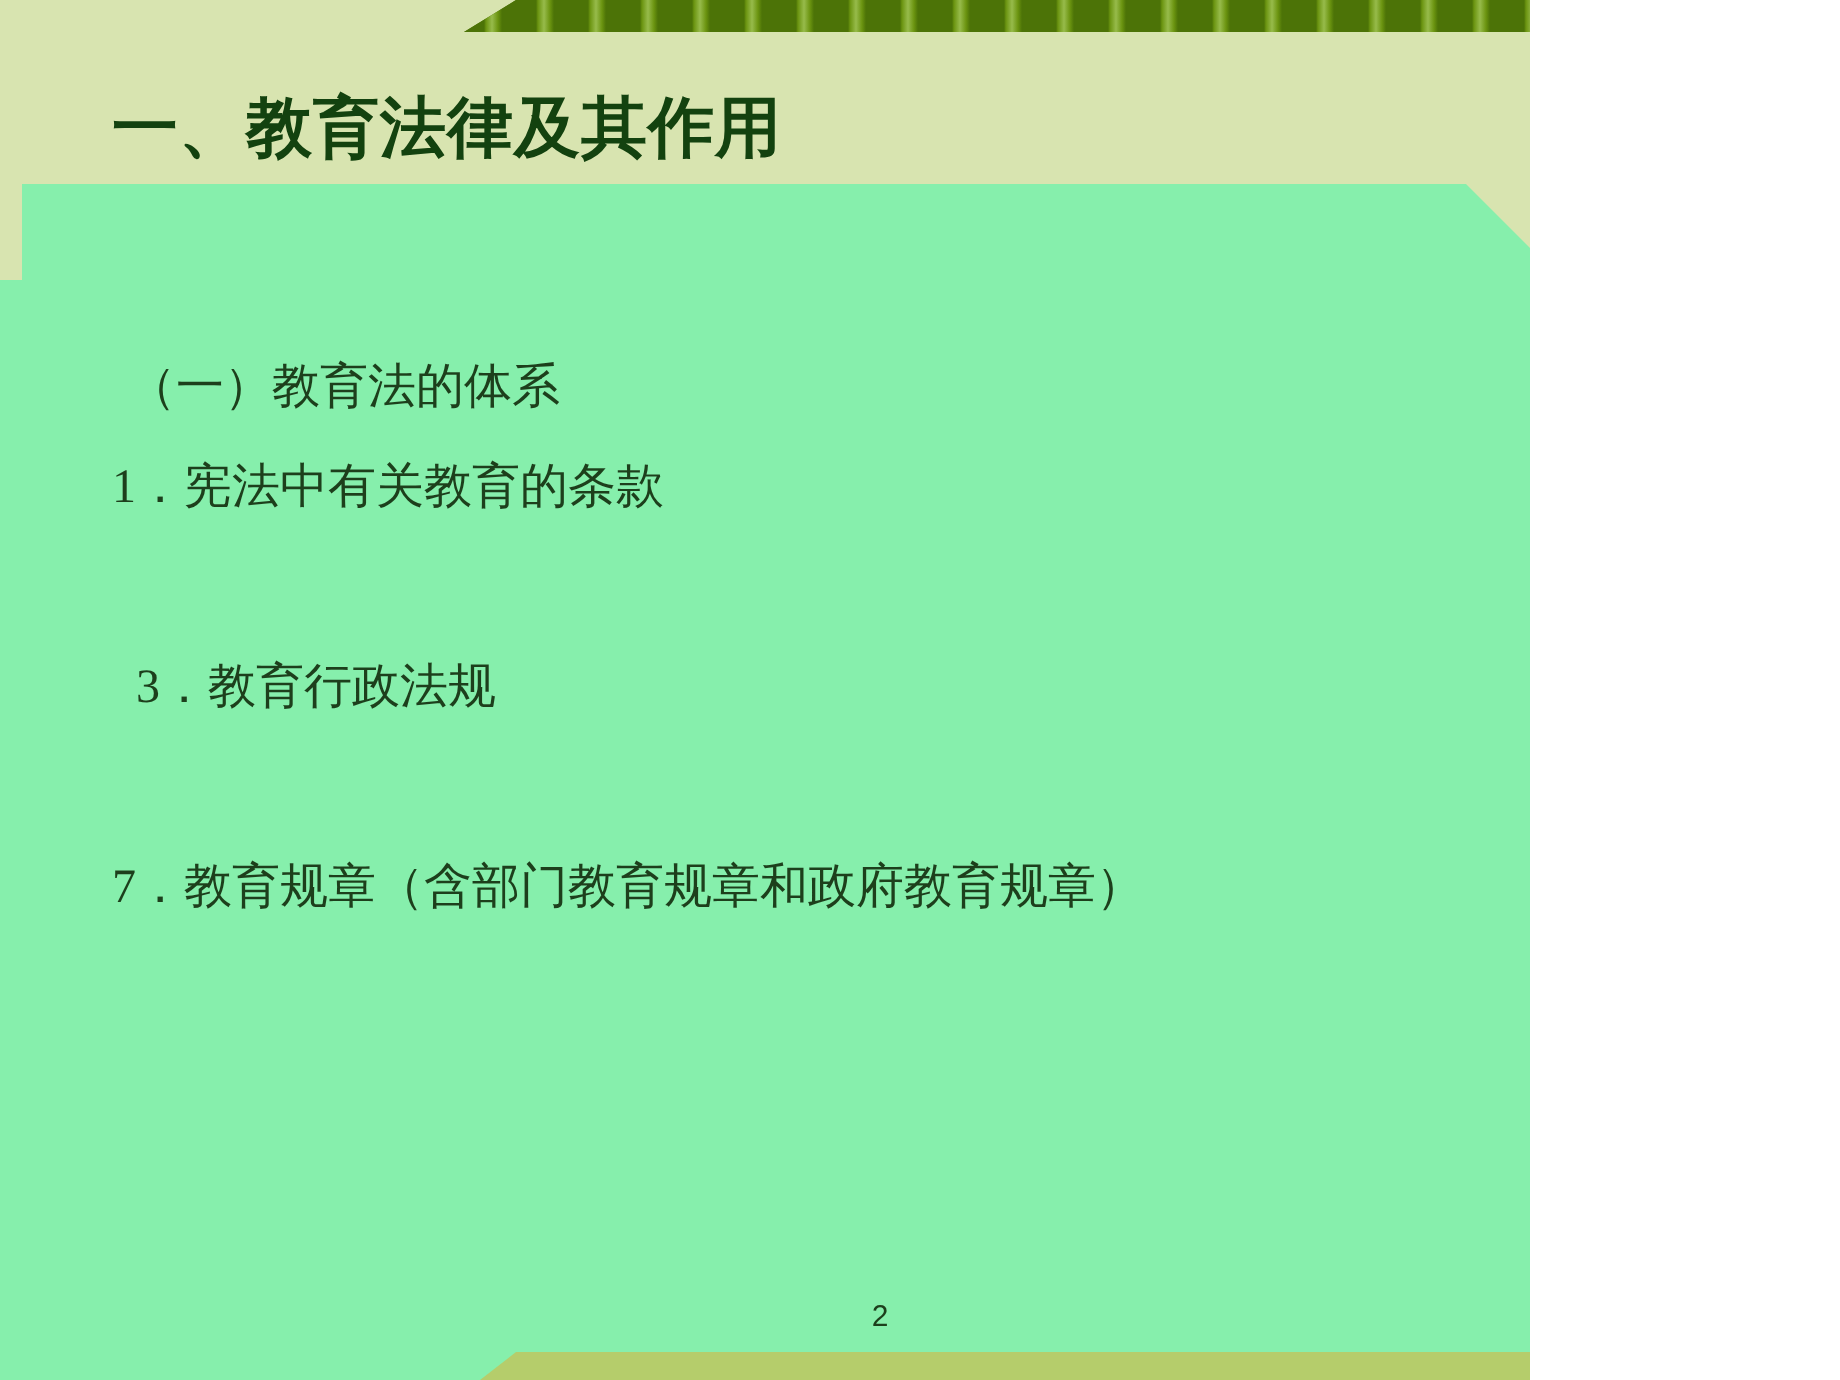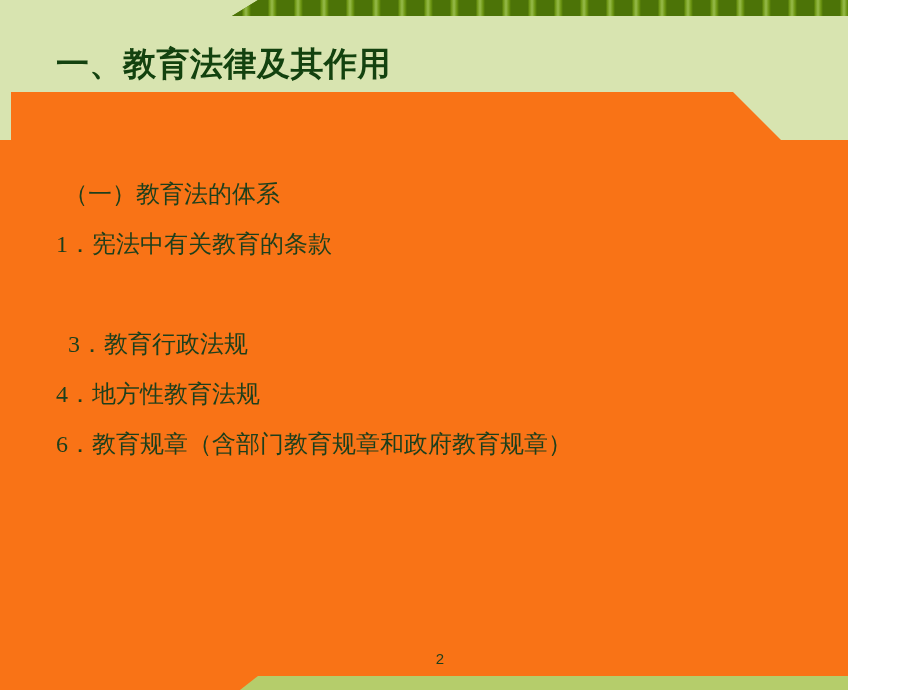--- a/index.html
+++ b/index.html
@@ -12,23 +12,23 @@
     background: #ffffff;
     font-family: "Liberation Serif", "DejaVu Serif", serif;
     overflow: hidden;
     position: relative;
   }
 
   #slide {
     position: absolute;
     left: 0;
     top: 0;
-    width: 848px;
+    width: 765px;
     height: 690px;
-    background: #f97316;
+    background: #86efac;
     overflow: hidden;
   }
 
   
   .header-band {
     position: absolute;
     left: 0;
     top: 0;
     width: 920px;
     height: 92px;
@@ -156,21 +156,20 @@
     <div class="top-stripe-base"></div>
     <div class="top-stripe-ribs"></div>
   </div>
 
   <div class="slide-title">一、教育法律及其作用</div>
 
   <div class="body-area">
     <div class="body-line indent" style="top:12px;">（一）教育法的体系</div>
     <div class="body-line" style="top:62px;">1．宪法中有关教育的条款</div>
     <div class="body-line" style="top:162px;margin-left:12px;">3．教育行政法规</div>
-    <div class="body-line" style="top:212px;">4．地方性教育法规</div>
-    <div class="body-line" style="top:262px;">6．教育规章（含部门教育规章和政府教育规章）</div>
+    <div class="body-line" style="top:262px;">7．教育规章（含部门教育规章和政府教育规章）</div>
   </div>
 
   <div class="page-number">2</div>
 
   <div class="footer-bar"></div>
 
 </div>
 
 </body></html>

